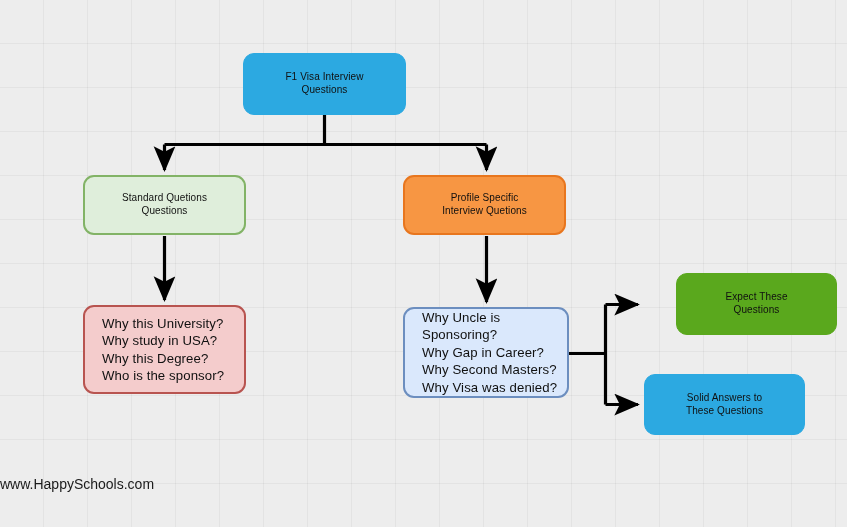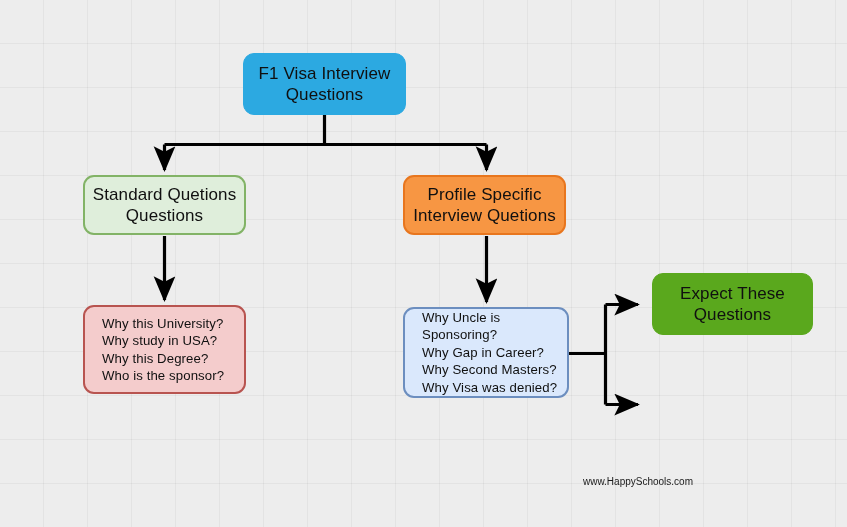--- a/index.html
+++ b/index.html
@@ -38,21 +38,21 @@
     align-items: center;
     justify-content: center;
     text-align: center;
     border-radius: 11px;
     color: #101010;
     line-height: 1.26;
     white-space: pre-line;
     letter-spacing: 0.1px;
   }
   .node-title {
-    font-size: 17px;
+    font-size: 10px;
   }
   .node-list {
     justify-content: flex-start;
     text-align: left;
     font-size: 13.2px;
     padding-left: 17px;
     line-height: 1.32;
   }
   .n-root {
     left: 243px; top: 53px; width: 163px; height: 62px;
@@ -73,36 +73,36 @@
     left: 83px; top: 305px; width: 163px; height: 89px;
     background: #f4cccc;
     border: 2px solid #b85450;
   }
   .n-profile-q {
     left: 403px; top: 307px; width: 166px; height: 91px;
     background: #dae8fc;
     border: 2px solid #6c8ebf;
   }
   .n-expect {
-    left: 652px; top: 273px; width: 161px; height: 62px;
+    left: 676px; top: 273px; width: 161px; height: 62px;
     background: #5aa81d;
     border: 1px solid #5aa81d;
   }
   .n-answers {
     left: 644px; top: 374px; width: 161px; height: 61px;
     background: #2ca9e1;
     border: 1px solid #2ca9e1;
   }
   .watermark {
     position: absolute;
     left: 0;
     top: 476px;
     width: 693px;
-    text-align: right;
-    font-size: 10px;
+    text-align: left;
+    font-size: 14px;
     color: #1a1a1a;
   }
 </style>
 </head>
 <body>
 
 <div id="canvas">
 
   <svg id="edges" viewBox="0 0 847 527" width="847" height="527" xmlns="http://www.w3.org/2000/svg">
     <defs>
@@ -142,16 +142,18 @@
 Interview Quetions</div>
 
   <div class="node node-list n-profile-q">Why Uncle is Sponsoring?
 Why Gap in Career?
 Why Second Masters?
 Why Visa was denied?</div>
 
   <div class="node node-title n-expect">Expect These
 Questions</div>
 
+  <div class="node node-title n-answers">Solid Answers to
+These Questions</div>
 
   <div class="watermark">www.HappySchools.com</div>
 
 </div>
 
 </body></html>

